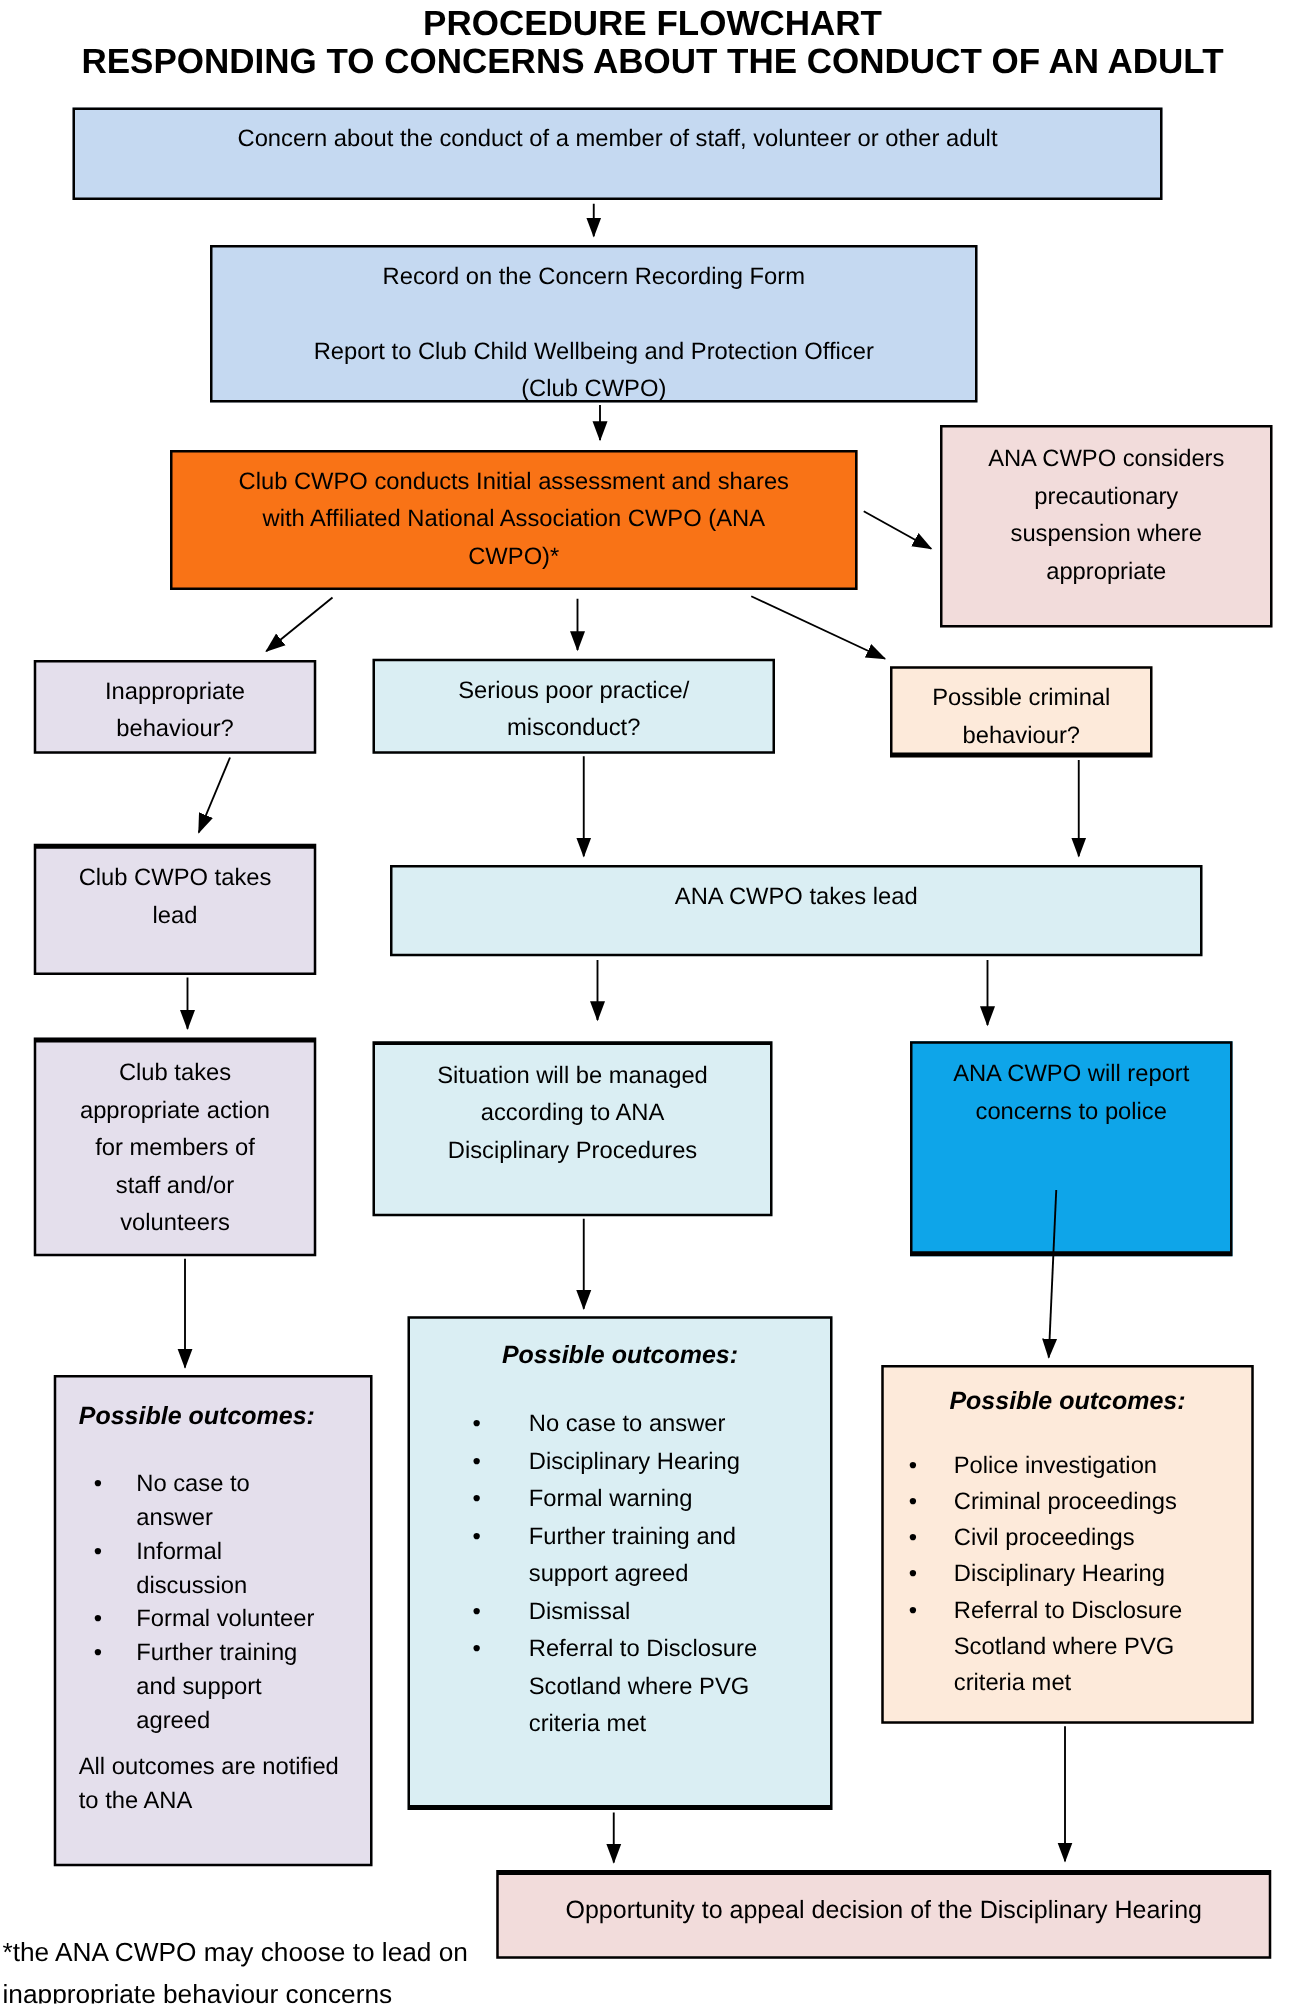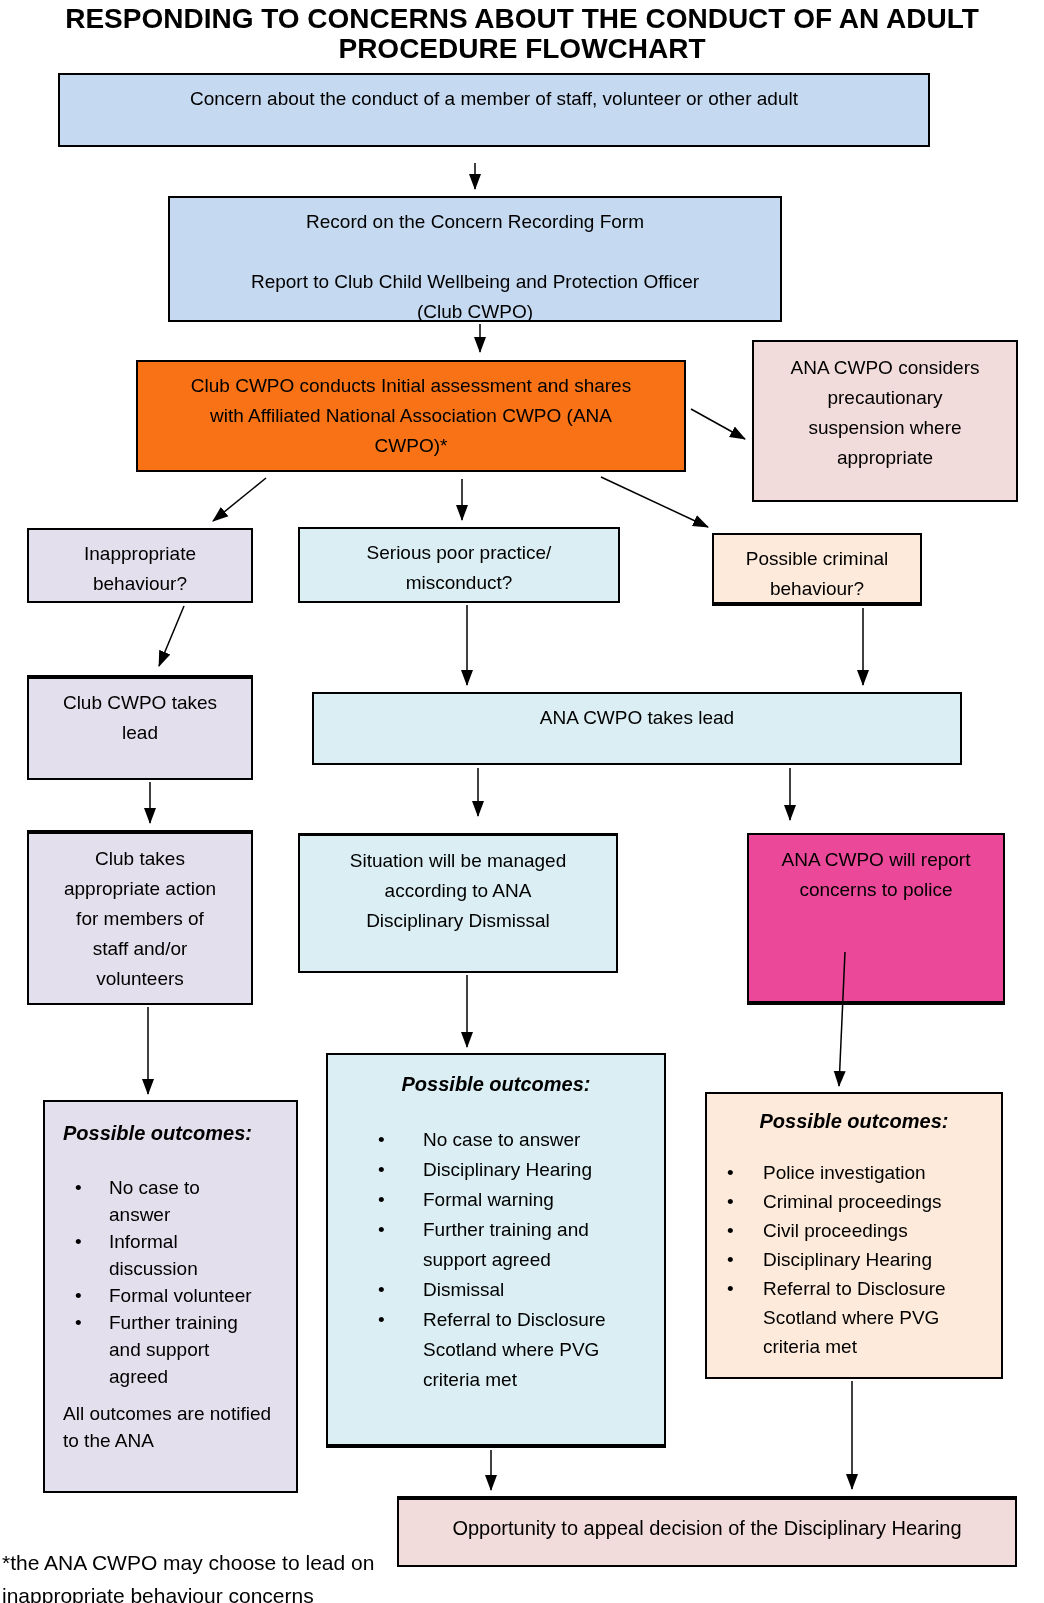--- a/index.html
+++ b/index.html
@@ -59,27 +59,27 @@
   }
   #arrows{position:absolute;left:0;top:0;z-index:5;pointer-events:none;}
   .boxlayer{position:absolute;left:0;top:0;z-index:1;}
 </style>
 </head>
 <body>
 
 <div id="canvas">
 
   <div class="title">
+    <div>PROCEDURE FLOWCHART</div>
     <div>RESPONDING TO CONCERNS ABOUT THE CONDUCT OF AN ADULT</div>
-    <div>PROCEDURE FLOWCHART</div>
   </div>
 
   <div class="boxlayer">
 
-    <div class="box" style="left: 58px; top: 73px; width: 872px; height: 74px; padding: 9px 30px 0px; background-color: rgb(197, 217, 241);">
+    <div class="box" style="left: 58px; top: 86px; width: 872px; height: 74px; padding: 9px 30px 0px; background-color: rgb(197, 217, 241);">
       <div>Concern about the conduct of a member of staff, volunteer or other adult</div>
     </div>
 
     <div class="box" style="left: 168px; top: 196px; width: 614px; height: 126px; padding: 9px 10px 0px; background-color: rgb(197, 217, 241);">
       <div class="record-line1">Record on the Concern Recording Form</div>
       <div>Report to Club Child Wellbeing and Protection Officer</div>
       <div>(Club CWPO)</div>
     </div>
 
     <div class="box" style="left: 136px; top: 360px; width: 550px; height: 112px; padding: 9px 45px 0px; background-color: #f97316;">
@@ -108,24 +108,24 @@
 
     <div class="box" style="left: 312px; top: 692px; width: 650px; height: 73px; padding: 9px 20px 0px; background-color: rgb(218, 238, 243);">
       <div>ANA CWPO takes lead</div>
     </div>
 
     <div class="box bt-thick" style="left: 27px; top: 830px; width: 226px; height: 175px; padding: 10px 29px 0px; background-color: rgb(228, 223, 236);">
       <div>Club takes appropriate action for members of staff and/or volunteers</div>
     </div>
 
     <div class="box bt-med" style="left: 298px; top: 833px; width: 320px; height: 140px; padding: 10px 38px 0px; background-color: rgb(218, 238, 243);">
-      <div>Situation will be managed according to ANA Disciplinary Dismissal</div>
-    </div>
-
-    <div class="box bb-thick" style="left: 747px; top: 833px; width: 258px; height: 172px; padding: 10px 14px 0px; background-color: #ec4899;">
+      <div>Situation will be managed according to ANA Disciplinary Procedures</div>
+    </div>
+
+    <div class="box bb-thick" style="left: 728px; top: 833px; width: 258px; height: 172px; padding: 10px 14px 0px; background-color: #0ea5e9;">
       <div>ANA CWPO will report concerns to police</div>
     </div>
 
     <div class="box outbox outcomes-left" style="left: 43px; top: 1100px; width: 255px; height: 393px; background-color: rgb(228, 223, 236);">
       <div class="out-heading">Possible outcomes:</div>
       <ul class="outlist">
 
           <li>
             <span class="bullet">•</span>
             <span class="li-text">No case to answer</span>

